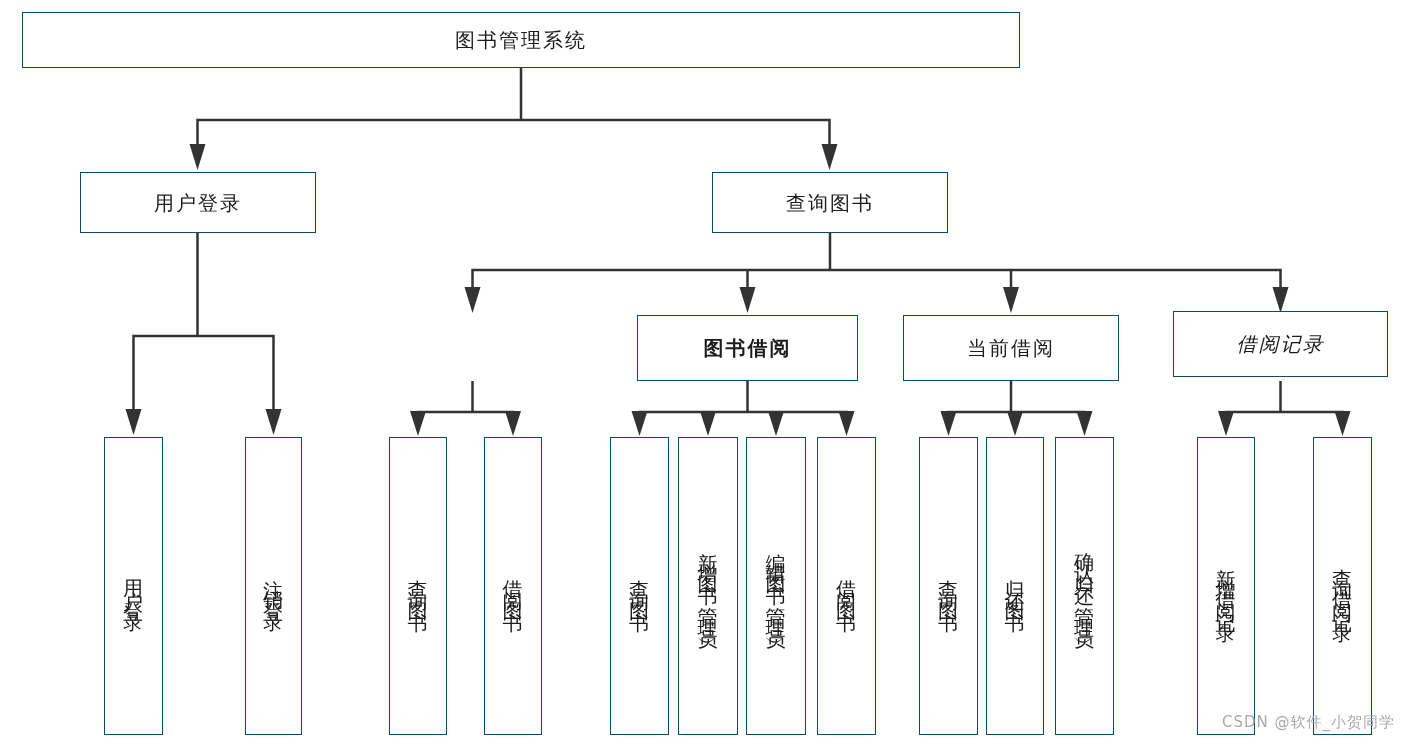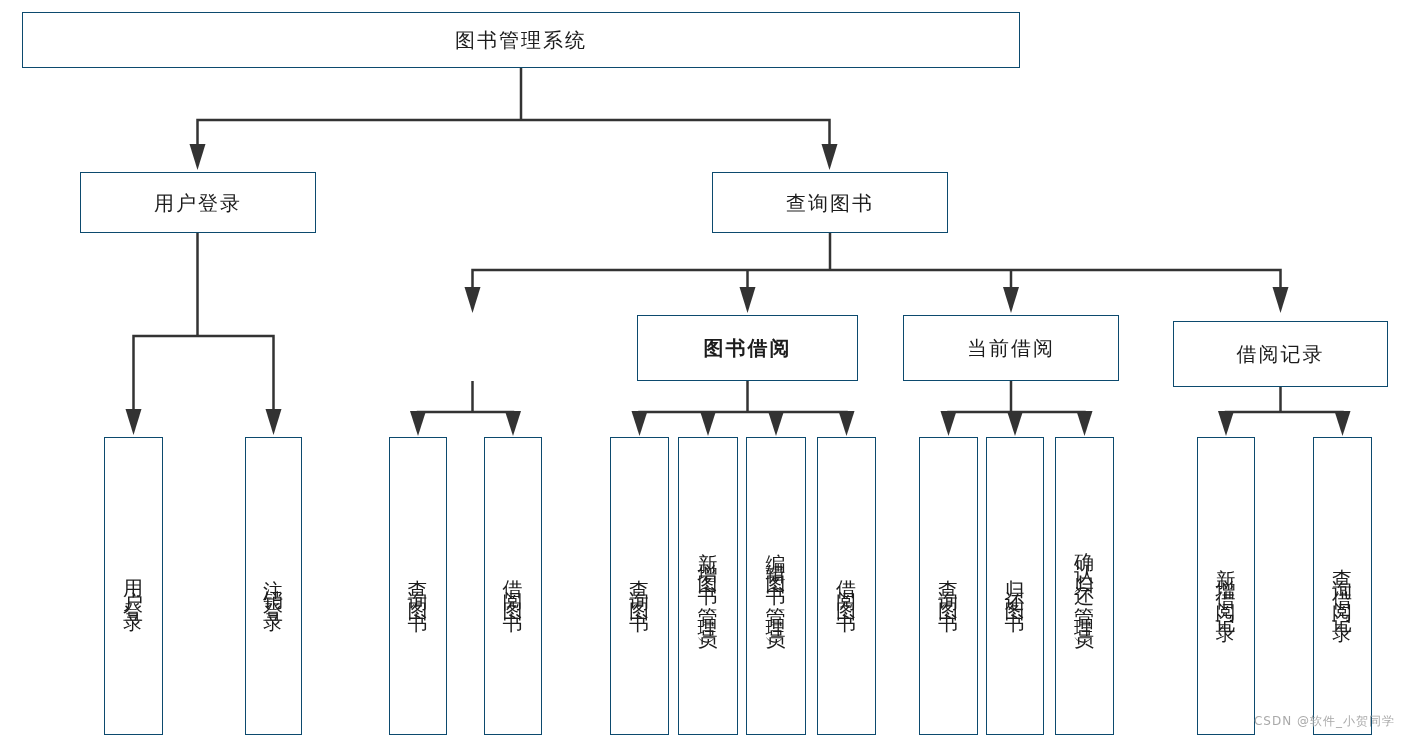--- a/index.html
+++ b/index.html
@@ -39,21 +39,21 @@
     text-orientation: mixed;
     font-size: 20px;
     line-height: 1;
     letter-spacing: 11px;
     white-space: nowrap;
   }
   .watermark {
     position: absolute;
     top: 713px;
     right: 10px;
-    font-size: 12px;
+    font-size: 15px;
     letter-spacing: 1px;
     color: #a9a9a9;
     z-index: 2;
     white-space: nowrap;
   }
 </style>
 </head>
 <body>
 
 <div class="stage">
@@ -128,21 +128,21 @@
   <div class="node" style="left:712px; top:172px; width:236px; height:61px;">
     <span class="hlabel">查询图书</span>
   </div>
 
   <div class="node" style="left:637px; top:315px; width:221px; height:66px;font-weight:bold;">
     <span class="hlabel">图书借阅</span>
   </div>
   <div class="node" style="left:903px; top:315px; width:216px; height:66px;">
     <span class="hlabel">当前借阅</span>
   </div>
-  <div class="node" style="left:1173px; top:321px; width:215px; height:66px;">
+  <div class="node" style="left:1173px; top:311px; width:215px; height:66px;font-style:italic;">
     <span class="hlabel">借阅记录</span>
   </div>
 
   <div class="node leaf" style="left:104px; top:437px; width:59px; height:298px;">
     <span class="vlabel">用户登录</span>
   </div>
   <div class="node leaf" style="left:245px; top:437px; width:57px; height:298px;">
     <span class="vlabel">注销登录</span>
   </div>
 

